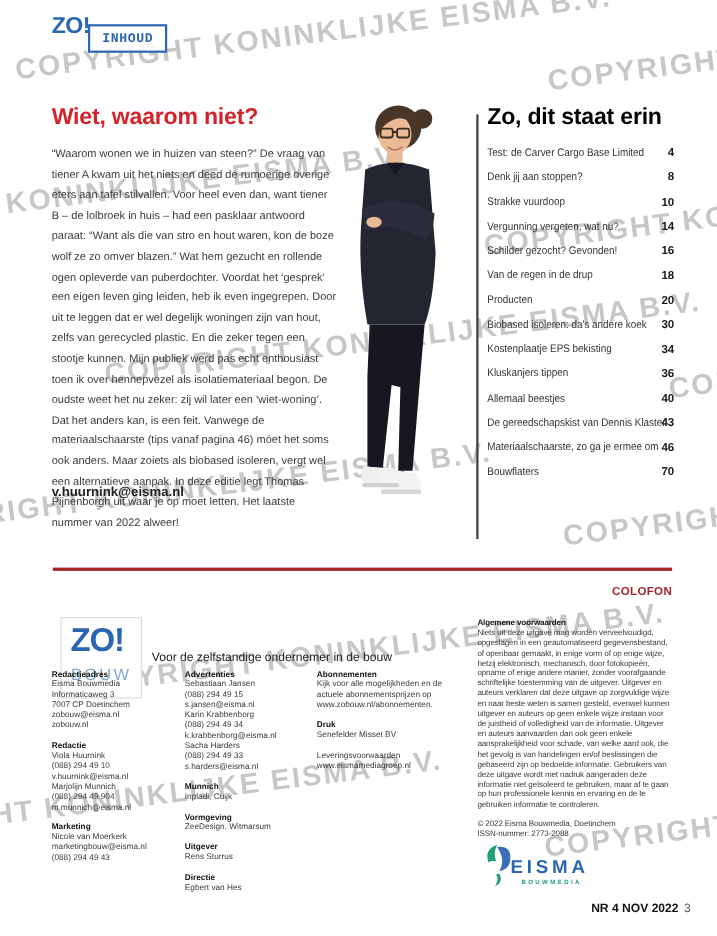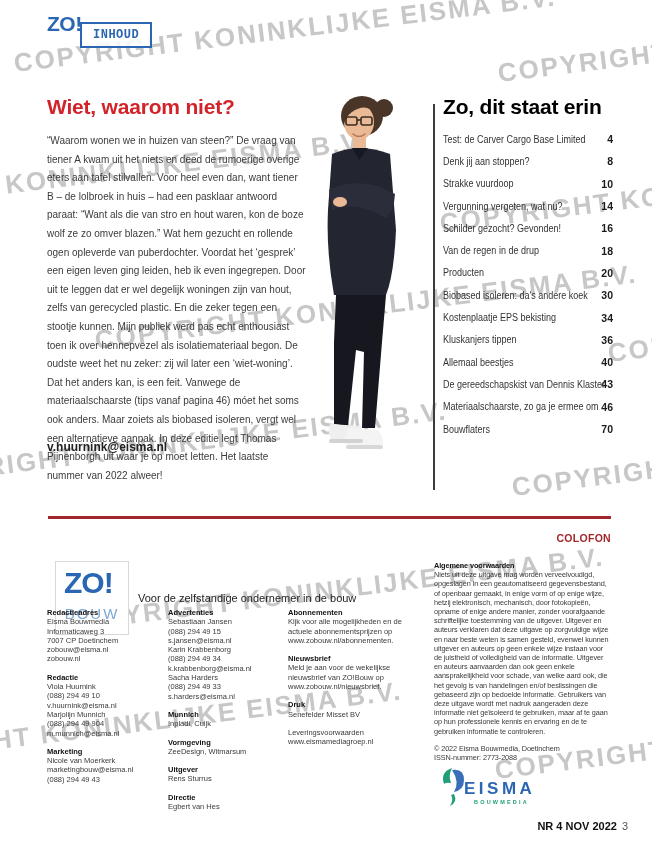--- a/index.html
+++ b/index.html
@@ -281,24 +281,20 @@
         </div>
       </div>
 
     <div class="cf-col cf-col3">
 
         <div class="cf-section">
           <strong class="cf-h">Abonnementen</strong>
           <div class="cf-lines">Kijk voor alle mogelijkheden en de actuele abonnementsprijzen op www.zobouw.nl/abonnementen.</div>
         </div>
 
-        <div class="cf-section">
-          <strong class="cf-h">Nieuwsbrief</strong>
-          <div class="cf-lines">Meld je aan voor de wekelijkse nieuwsbrief van ZO!Bouw op www.zobouw.nl/nieuwsbrief.</div>
-        </div>
 
         <div class="cf-section">
           <strong class="cf-h">Druk</strong>
           <div class="cf-lines">Senefelder Misset BV</div>
         </div>
 
         <div class="cf-section">
 
           <div class="cf-lines">Leveringsvoorwaarden
 www.eismamediagroep.nl</div>

